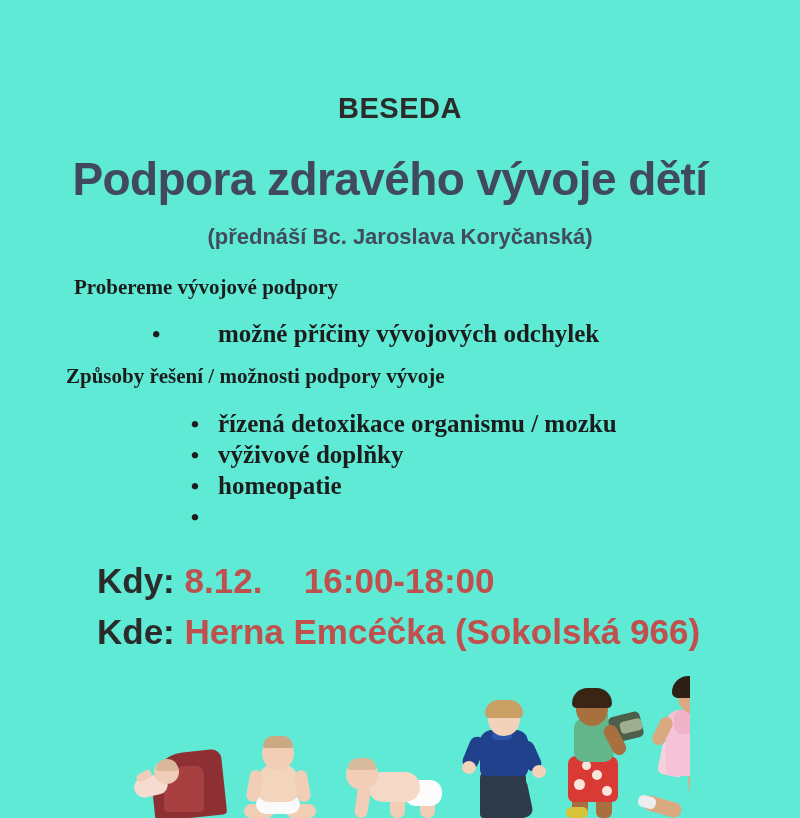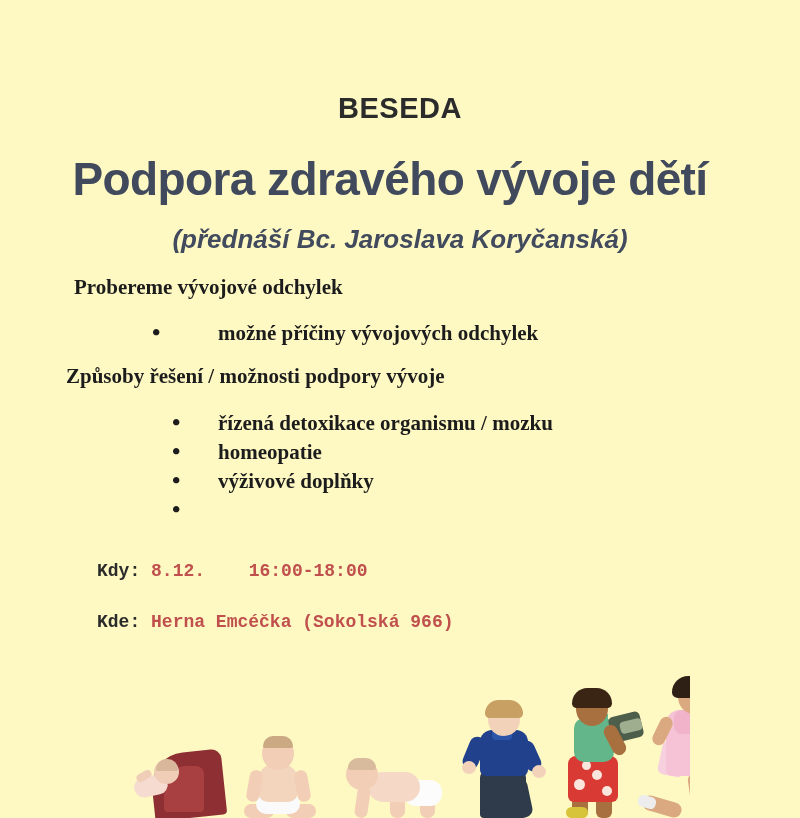--- a/index.html
+++ b/index.html
@@ -14,21 +14,21 @@
     position: relative;
     overflow: hidden;
     background: #fdfdfd;
     font-family: "Liberation Serif", "DejaVu Serif", serif;
     -webkit-font-smoothing: antialiased;
   }
 
   .poster {
     position: absolute;
     inset: 0;
-    background: #fef9c3;
+    background: #5eead4;
   }
 
   
   .kicker {
     position: absolute;
     top: 92px;
     left: 0;
     width: 800px;
     text-align: center;
     font-family: "Liberation Sans", "DejaVu Sans", sans-serif;
@@ -53,44 +53,43 @@
   }
 
   .subtitle {
     position: absolute;
     top: 224px;
     left: 0;
     width: 800px;
     text-align: center;
     font-family: "Liberation Sans", "DejaVu Sans", sans-serif;
     font-weight: bold;
-    font-size: 26px;
+    font-size: 22px;
     color: #424b5d;
-    font-style: italic;
   }
 
   
   .body-line {
     position: absolute;
     font-family: "Liberation Serif", "DejaVu Serif", serif;
     font-weight: bold;
     font-size: 21px;
     color: #1c1c1c;
     white-space: nowrap;
   }
   .lead-1 { top: 275px; left: 74px; }
   .lead-2 { top: 364px; left: 66px; }
 
   .bullet-row {
     position: absolute;
     display: flex;
     align-items: baseline;
     font-family: "Liberation Serif", "DejaVu Serif", serif;
     font-weight: bold;
-    font-size: 21px;
+    font-size: 25px;
     color: #1c1c1c;
     white-space: nowrap;
   }
   .bullet-row .dot {
     display: inline-block;
     width: 66px;
     flex: 0 0 66px;
   }
   .bullet-row .dot::before {
     content: "\2022";
@@ -103,29 +102,30 @@
 
   .list-group {
     position: absolute;
     top: 410px;
     left: 172px;
   }
   .list-group .bullet-row {
     position: relative;
     top: auto; left: auto;
     margin-bottom: 3px;
+    text-align: center;
   }
   .list-group .bullet-row .dot { width: 46px; flex: 0 0 46px; }
 
   
   .when-where {
     position: absolute;
-    font-family: Liberation Mono, monospace;
-    font-weight: bold;
-    font-size: 18px;
+    font-family: Liberation Sans, sans-serif;
+    font-weight: bold;
+    font-size: 35px;
     white-space: nowrap;
     color: #2b2b2b;
   }
   .when-where .val { color: #c0504d; }
   .when-where .gap { display: inline-block; width: 22px; }
   .kdy { top: 561px; left: 97px; }
   .kde { top: 612px; left: 97px; }
 
   
   .photo-strip {
@@ -231,41 +231,41 @@
 <body>
 
 <div class="poster">
 
   <div class="kicker">BESEDA</div>
 
   <div class="title">Podpora zdravého vývoje dětí</div>
 
   <div class="subtitle">(přednáší Bc. Jaroslava Koryčanská)</div>
 
-  <div class="body-line lead-1">Probereme vývojové odchylek</div>
+  <div class="body-line lead-1">Probereme vývojové podpory</div>
 
   <div class="bullet-row solo-bullet">
     <span class="dot"></span>
     <span>možné příčiny vývojových odchylek</span>
   </div>
 
   <div class="body-line lead-2">Způsoby řešení / možnosti podpory vývoje</div>
 
   <div class="list-group">
     <div class="bullet-row">
       <span class="dot"></span>
       <span>řízená detoxikace organismu / mozku</span>
     </div>
     <div class="bullet-row">
       <span class="dot"></span>
-      <span>homeopatie</span>
+      <span>výživové doplňky</span>
     </div>
     <div class="bullet-row">
       <span class="dot"></span>
-      <span>výživové doplňky</span>
+      <span>homeopatie</span>
     </div>
     <div class="bullet-row">
       <span class="dot"></span>
     </div>
   </div>
 
   <div class="when-where kdy">
     <span>Kdy:</span>
     <span class="val">8.12.</span>
     <span class="gap"></span>

